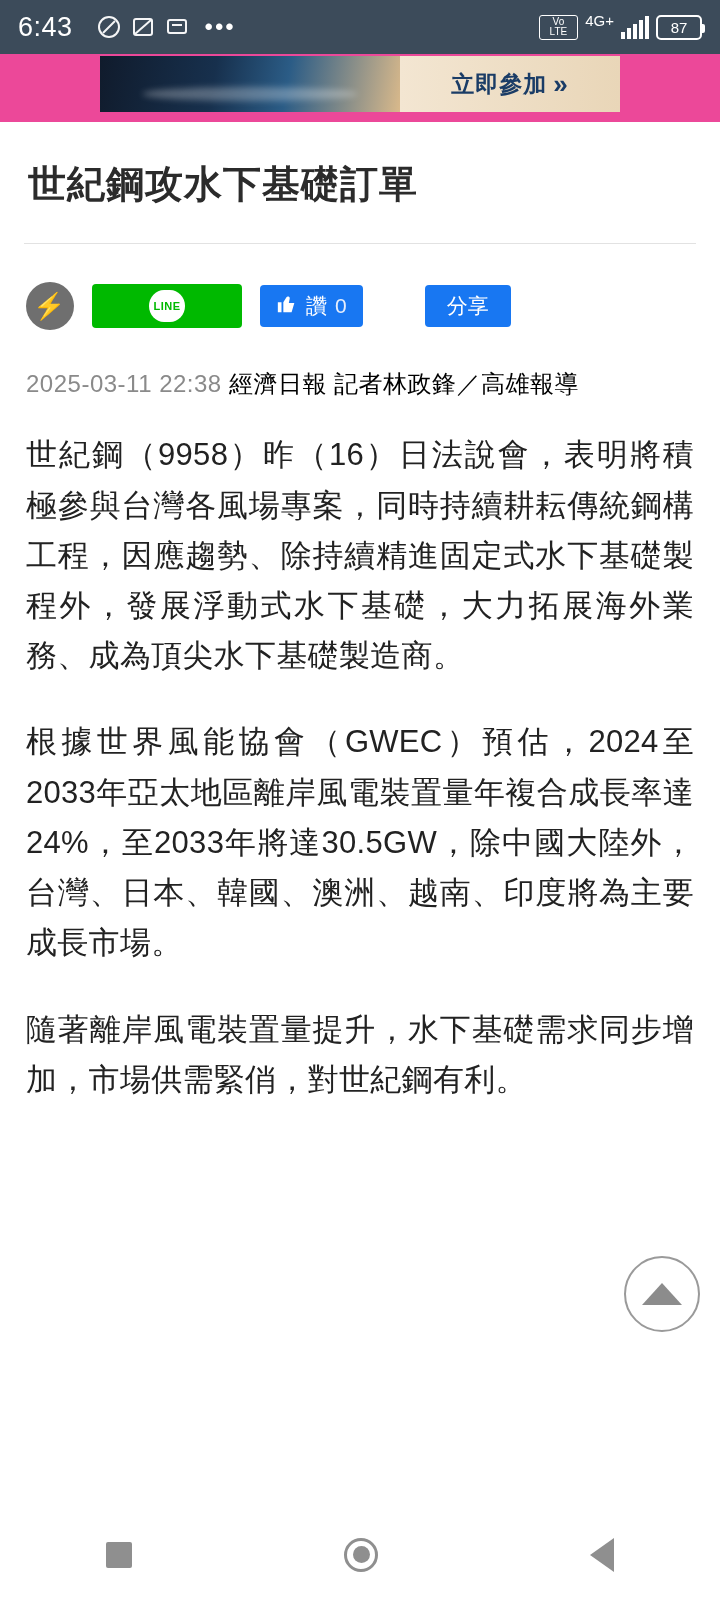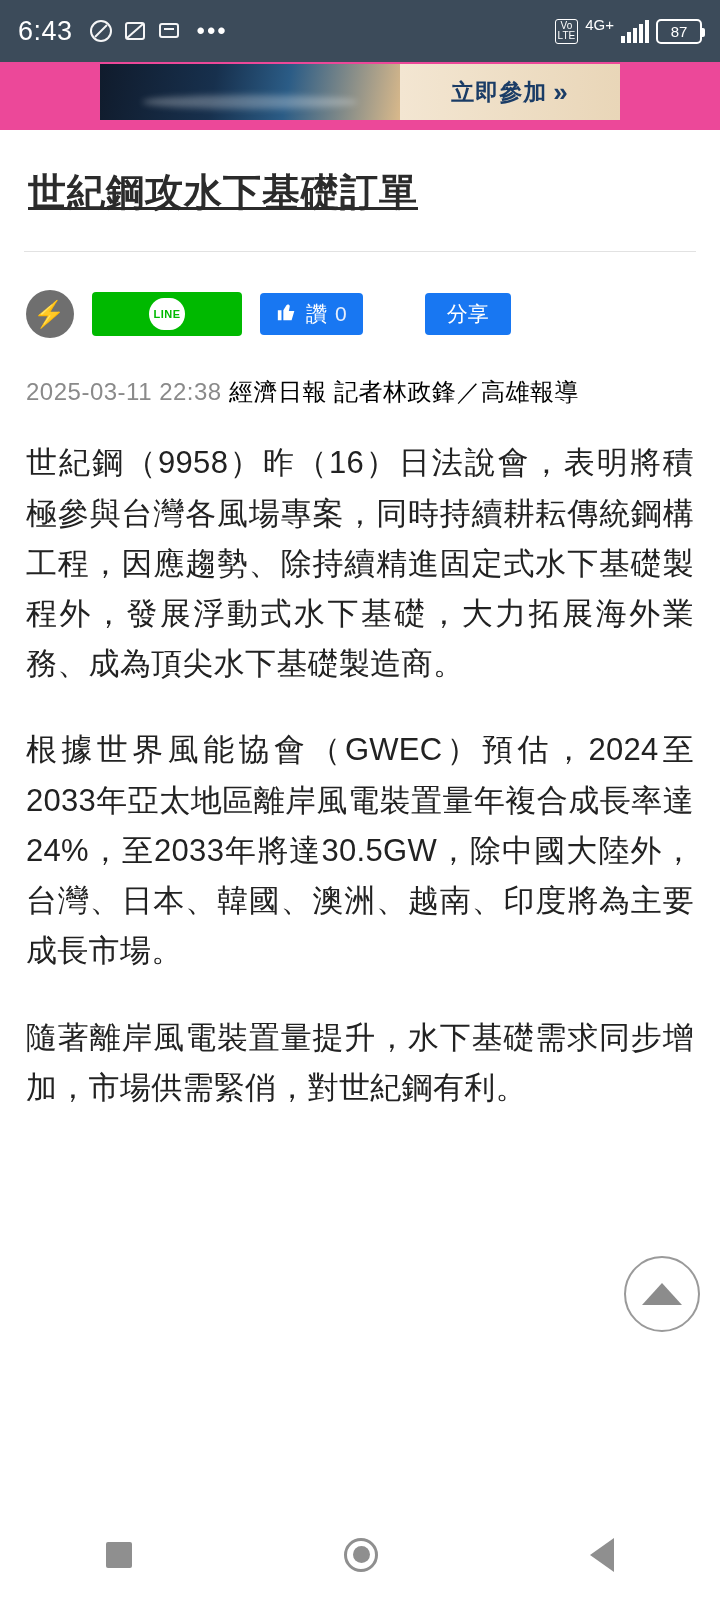--- a/index.html
+++ b/index.html
@@ -14,27 +14,28 @@
     position: relative;
     width: 720px;
     height: 1600px;
     background: #ffffff;
     display: flex;
     flex-direction: column;
   }
 
   
   .statusbar {
-    height: 62px;
+    height: 54px;
     background: #3c4b5a;
     color: #ffffff;
     display: flex;
     align-items: center;
     padding: 0 18px;
     flex: 0 0 auto;
+    gap: 8px;
   }
   .status-clock {
     font-size: 27px;
     letter-spacing: 0.5px;
     font-weight: 400;
   }
   .status-left-icons {
     display: flex;
     align-items: center;
     gap: 10px;
@@ -58,21 +59,21 @@
     display: flex;
     align-items: center;
     gap: 7px;
   }
   .volte {
     font-size: 10px;
     line-height: 1.05;
     text-align: center;
     border: 1px solid #ffffff;
     border-radius: 3px;
-    padding: 1px 2px;
+    padding: 1px 10px;
     letter-spacing: 0;
   }
   .net-label {
     font-size: 15px;
     position: relative;
     top: -7px;
   }
   .bars {
     display: flex;
     align-items: flex-end;
@@ -163,21 +164,20 @@
     overflow: hidden;
     position: relative;
   }
   h1.title {
     font-size: 38px;
     font-weight: 600;
     color: #2b2b2b;
     line-height: 1.3;
     margin: 38px 0 34px 4px;
     letter-spacing: 1px;
-    text-decoration: underline;
   }
   .divider {
     height: 1px;
     background: #e2e2e2;
     margin: 0 0 0 0;
   }
 
   .share-row {
     display: flex;
     align-items: center;

